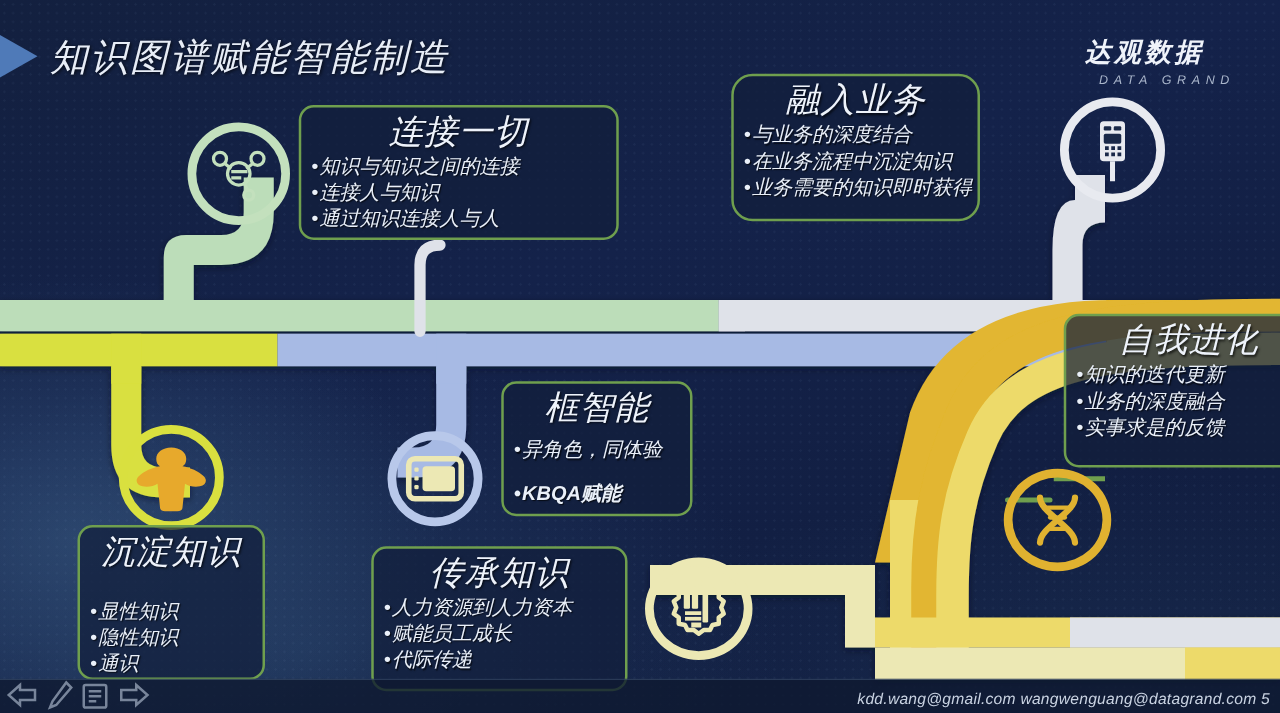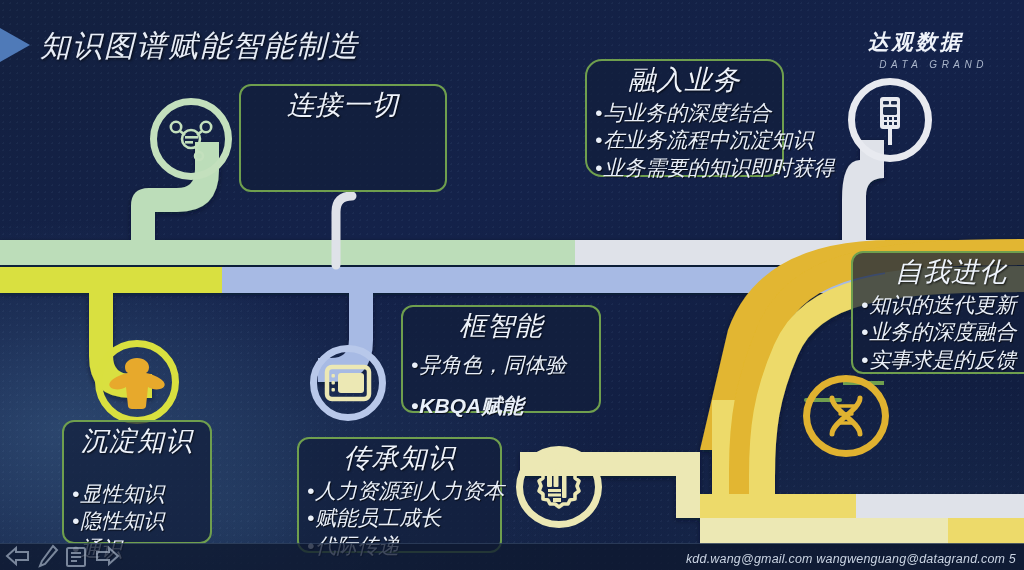--- a/index.html
+++ b/index.html
@@ -19,21 +19,21 @@
     background-size:7px 7px;opacity:.55;}
 
   .ribbon{position:absolute;}
 
   
   .box{position:absolute;border:2px solid #6f9f4e;border-radius:12px;
        background:rgba(18,30,60,.72);box-sizing:border-box;padding:4px 8px 7px 8px;}
   .box .title{color:#eef3fb;text-align:center;font-size:27px;line-height:1.18;
        letter-spacing:1px;text-shadow:1px 1px 2px rgba(0,0,0,.75);white-space:nowrap;}
   .box ul{list-style:none;margin:2px 0 0 0;padding:0;}
-  .box li{color:#eaf0f9;font-size:21px;line-height:1.31;white-space:nowrap;
+  .box li{color:#eaf0f9;font-size:16px;line-height:1.31;white-space:nowrap;
        text-shadow:1px 1px 1px rgba(0,0,0,.7);}
   .box li:before{content:"\2022";margin-right:1px;}
 
   
   .badge{position:absolute;border-radius:50%;box-sizing:border-box;
          display:flex;align-items:center;justify-content:center;}
   .badge svg{display:block;}
 
   
   #title-arrow{position:absolute;left:0;top:28px;width:0;height:0;
@@ -215,43 +215,48 @@
         <rect x="15" y="13" width="5" height="13" rx="1"></rect>
         <rect x="21.5" y="13" width="5" height="13" rx="1"></rect>
         <rect x="30" y="13" width="4.5" height="24" rx="1"></rect>
         <rect x="16" y="28" width="13" height="3"></rect>
         <rect x="16" y="32.5" width="13" height="3"></rect>
         <rect x="21" y="37" width="8" height="4"></rect>
       </g>
     </svg>
   </div>
 
-  <div class="box" style="left:239px;top:84px;width:208px;height:108px;">
+  <div class="box" style="left:239px;top:84px;width:256px;height:108px;">
     <div class="title">连接一切</div>
+    <ul>
+      <li>知识与知识之间的连接</li>
+      <li>连接人与知识</li>
+      <li>通过知识连接人与人</li>
+    </ul>
   </div>
 
   <div class="box" style="left:585px;top:59px;width:199px;height:118px;border-radius:17px;">
     <div class="title">融入业务</div>
     <ul>
       <li>与业务的深度结合</li>
       <li>在业务流程中沉淀知识</li>
       <li>业务需要的知识即时获得</li>
     </ul>
   </div>
 
   <div class="box" style="left:851px;top:251px;width:200px;height:123px;">
     <div class="title">自我进化</div>
     <ul>
       <li>知识的迭代更新</li>
       <li>业务的深度融合</li>
       <li>实事求是的反馈</li>
     </ul>
   </div>
 
-  <div class="box" style="left:401px;top:305px;width:200px;height:108px;">
+  <div class="box" style="left:401px;top:305px;width:153px;height:108px;">
     <div class="title">框智能</div>
     <ul style="margin-top:8px;">
       <li>异角色，同体验</li>
       <li style="font-weight:bold;margin-top:14px;">KBQA赋能</li>
     </ul>
   </div>
 
   <div class="box" style="left:62px;top:420px;width:150px;height:124px;">
     <div class="title">沉淀知识</div>
     <ul style="margin-top:22px;">

